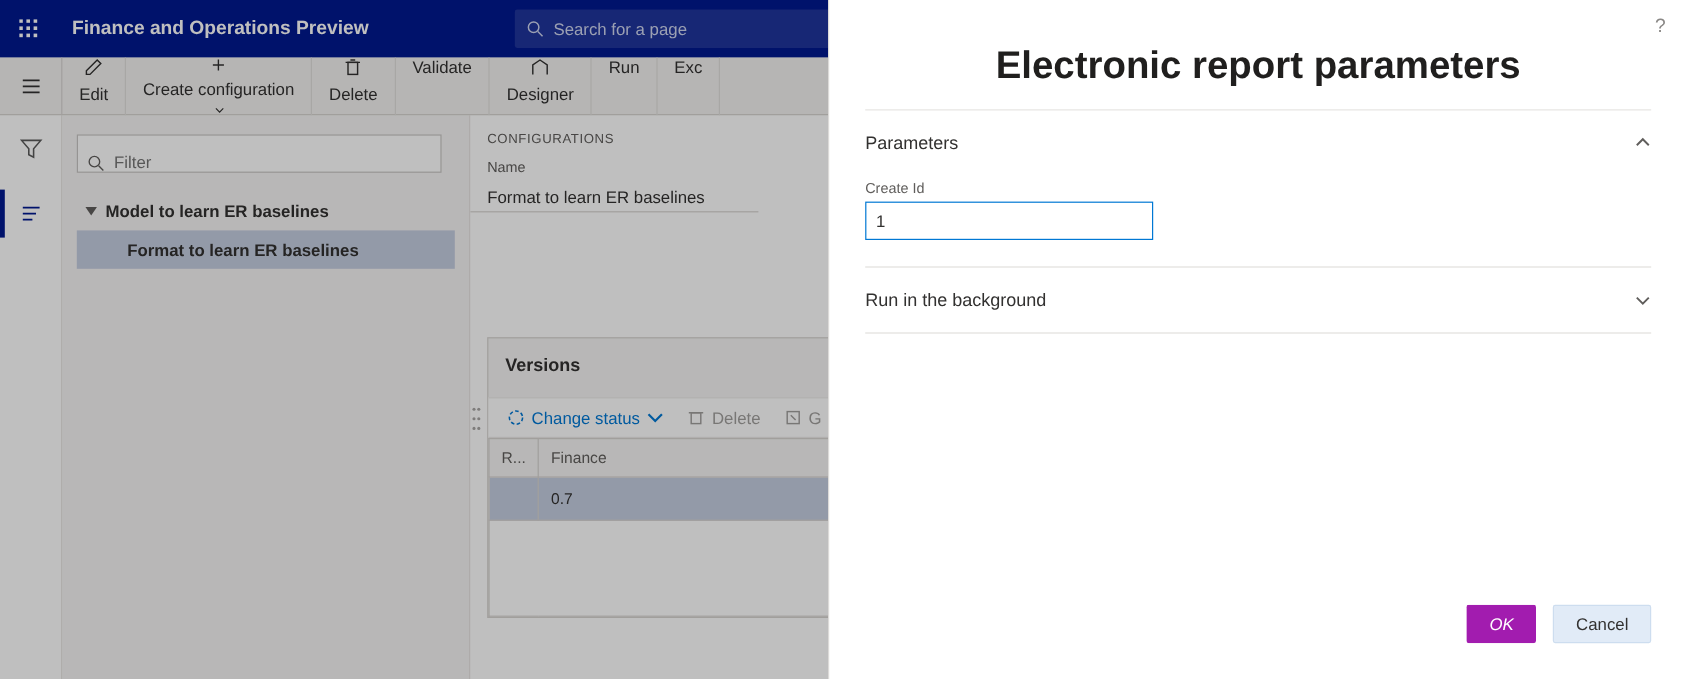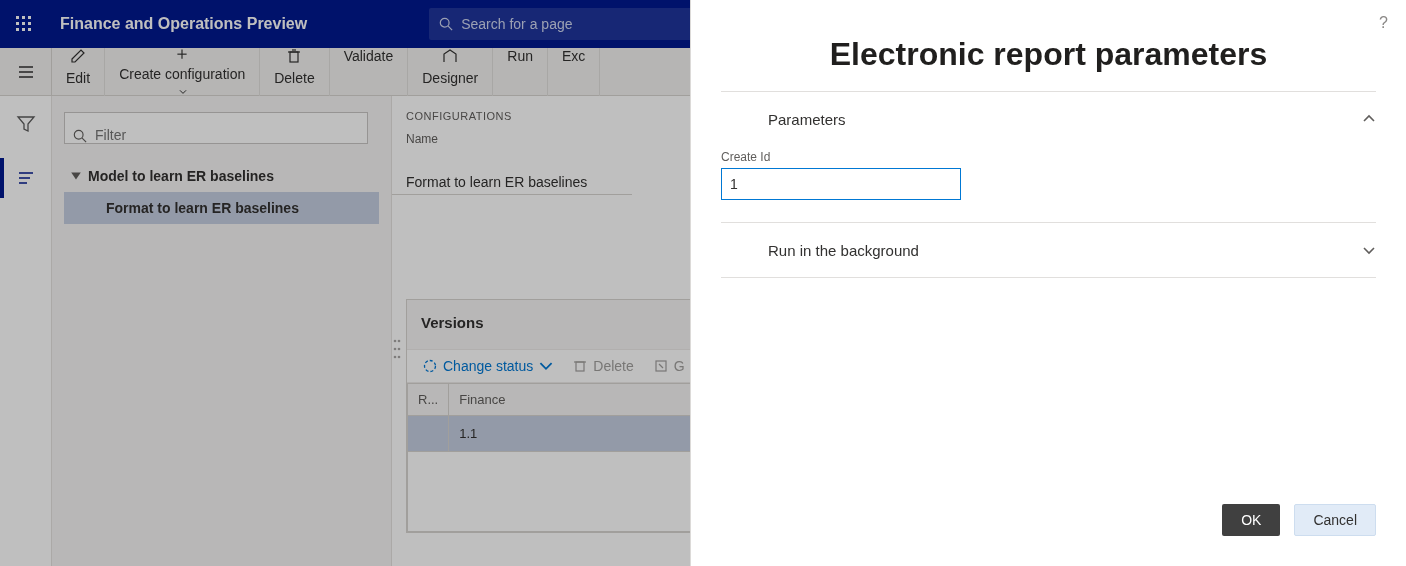--- a/index.html
+++ b/index.html
@@ -49,21 +49,21 @@
   .filter-box input { flex:1; border:none; outline:none; font-size:14px; background:transparent; }
   .tree { margin-top: 16px; font-size: 14px; color: #323130; font-weight: bold; }
   .tree-node { display:flex; align-items:center; height: 32px; padding-left: 6px; gap:6px; cursor:pointer; }
   .tree-node.child { padding-left: 42px; background:#c5cee0; }
   .tree-caret { width:12px; height:12px; }
 
   
   .details { flex:1; background:#fff; padding: 14px 0 0 0; position:relative; }
   .config-label { font-size: 11px; letter-spacing: 0.5px; color:#605e5c; padding-left: 14px; }
   .fields-row { display:flex; gap: 80px; padding: 10px 0 0 0; }
-  .field-col { display:flex; flex-direction:column; gap:24px; }
+  .field-col { display:flex; flex-direction:column; gap:6px; }
   .field-label { font-size: 12px; color:#605e5c; padding-left: 14px; }
   .field-val { font-size: 14px; color:#323130; padding: 4px 14px; border-bottom:1px solid #d7d4d1; min-width: 240px; }
 
   .drag-dots { position:absolute; left:1px; top: 242px; width:8px; height:22px; color:#a8a6a4; }
 
   .versions-card { margin: 104px 0 0 14px; border:1px solid #d7d4d1; width: 600px; background:#f6f5f4; }
   .versions-head { font-size: 15px; font-weight: 600; padding: 14px 14px 18px 14px; color:#323130; }
   .versions-toolbar { display:flex; align-items:center; gap:4px; padding: 4px 8px; border-top:1px solid #eceae8; border-bottom:1px solid #eceae8; background:#fff; }
   .vt-btn { display:flex; align-items:center; gap:6px; padding:4px 8px; font-size:14px; color:#0078d4; cursor:pointer; }
   .vt-btn.dim { color:#a19f9d; }
@@ -80,28 +80,28 @@
   
   .dialog {
     position: absolute; top:0; right:0; bottom:0; width: 716px; background:#fff; z-index:10;
     display:flex; flex-direction:column; border-left:1px solid #dcdad8;
   }
   .dialog-help { position:absolute; top:14px; right:18px; color:#8a8886; font-size:16px; cursor:pointer; }
   .dialog-title { font-size: 32px; font-weight:700; color:#201f1e; padding: 36px 30px 18px 30px; text-align: center; }
   .dialog-body { flex:1; padding: 0 30px; overflow:auto; }
   .section { border-top:1px solid #e1dfdd; border-bottom:1px solid #e1dfdd; }
   .section-header { display:flex; align-items:center; justify-content:space-between; height: 54px; cursor:pointer; }
-  .section-title { font-size: 15px; color:#323130;margin-left:47px; }
+  .section-title { font-size: 15px; color:#323130; }
   .section-chev { width:14px; height:14px; color:#605e5c; }
   .section-body { padding: 4px 0 22px 0; }
   .dlg-field-label { font-size: 12px; color:#605e5c; margin-bottom:4px; display:block; }
   .dlg-input { width: 240px; height: 32px; border:1px solid #0078d4; padding: 0 8px; font-size:14px; color:#323130; outline:none; }
   .dialog-footer { padding: 0 30px 30px 30px; display:flex; justify-content:flex-end; gap:14px; }
   .btn { height:32px; padding: 0 18px; font-size:14px; border-radius:2px; border:1px solid transparent; cursor:pointer; }
-  .btn-primary { background:#404040; color:#fff; }
+  .btn-primary { background:#a21caf; color:#fff;font-style:italic; }
   .btn-secondary { background:#e1ebf7; color:#323130; border-color:#cdddef; }
 
 </style>
 </head>
 <body>
 
 <div class="topbar">
   <div class="waffle">
     <svg viewBox="0 0 16 16">
       <g fill="#fff">
@@ -263,21 +263,21 @@
         <thead>
           <tr>
             <th class="r-col">R...</th>
             <th>Finance</th>
             <th>Status</th>
           </tr>
         </thead>
         <tbody>
           <tr>
             <td></td>
-            <td>1.1</td>
+            <td>0.7</td>
             <td>Draft</td>
           </tr>
           <tr class="blank">
               <td colspan="3"></td>
             </tr>
         </tbody>
       </table>
     </div>
   </div>
 </div>

